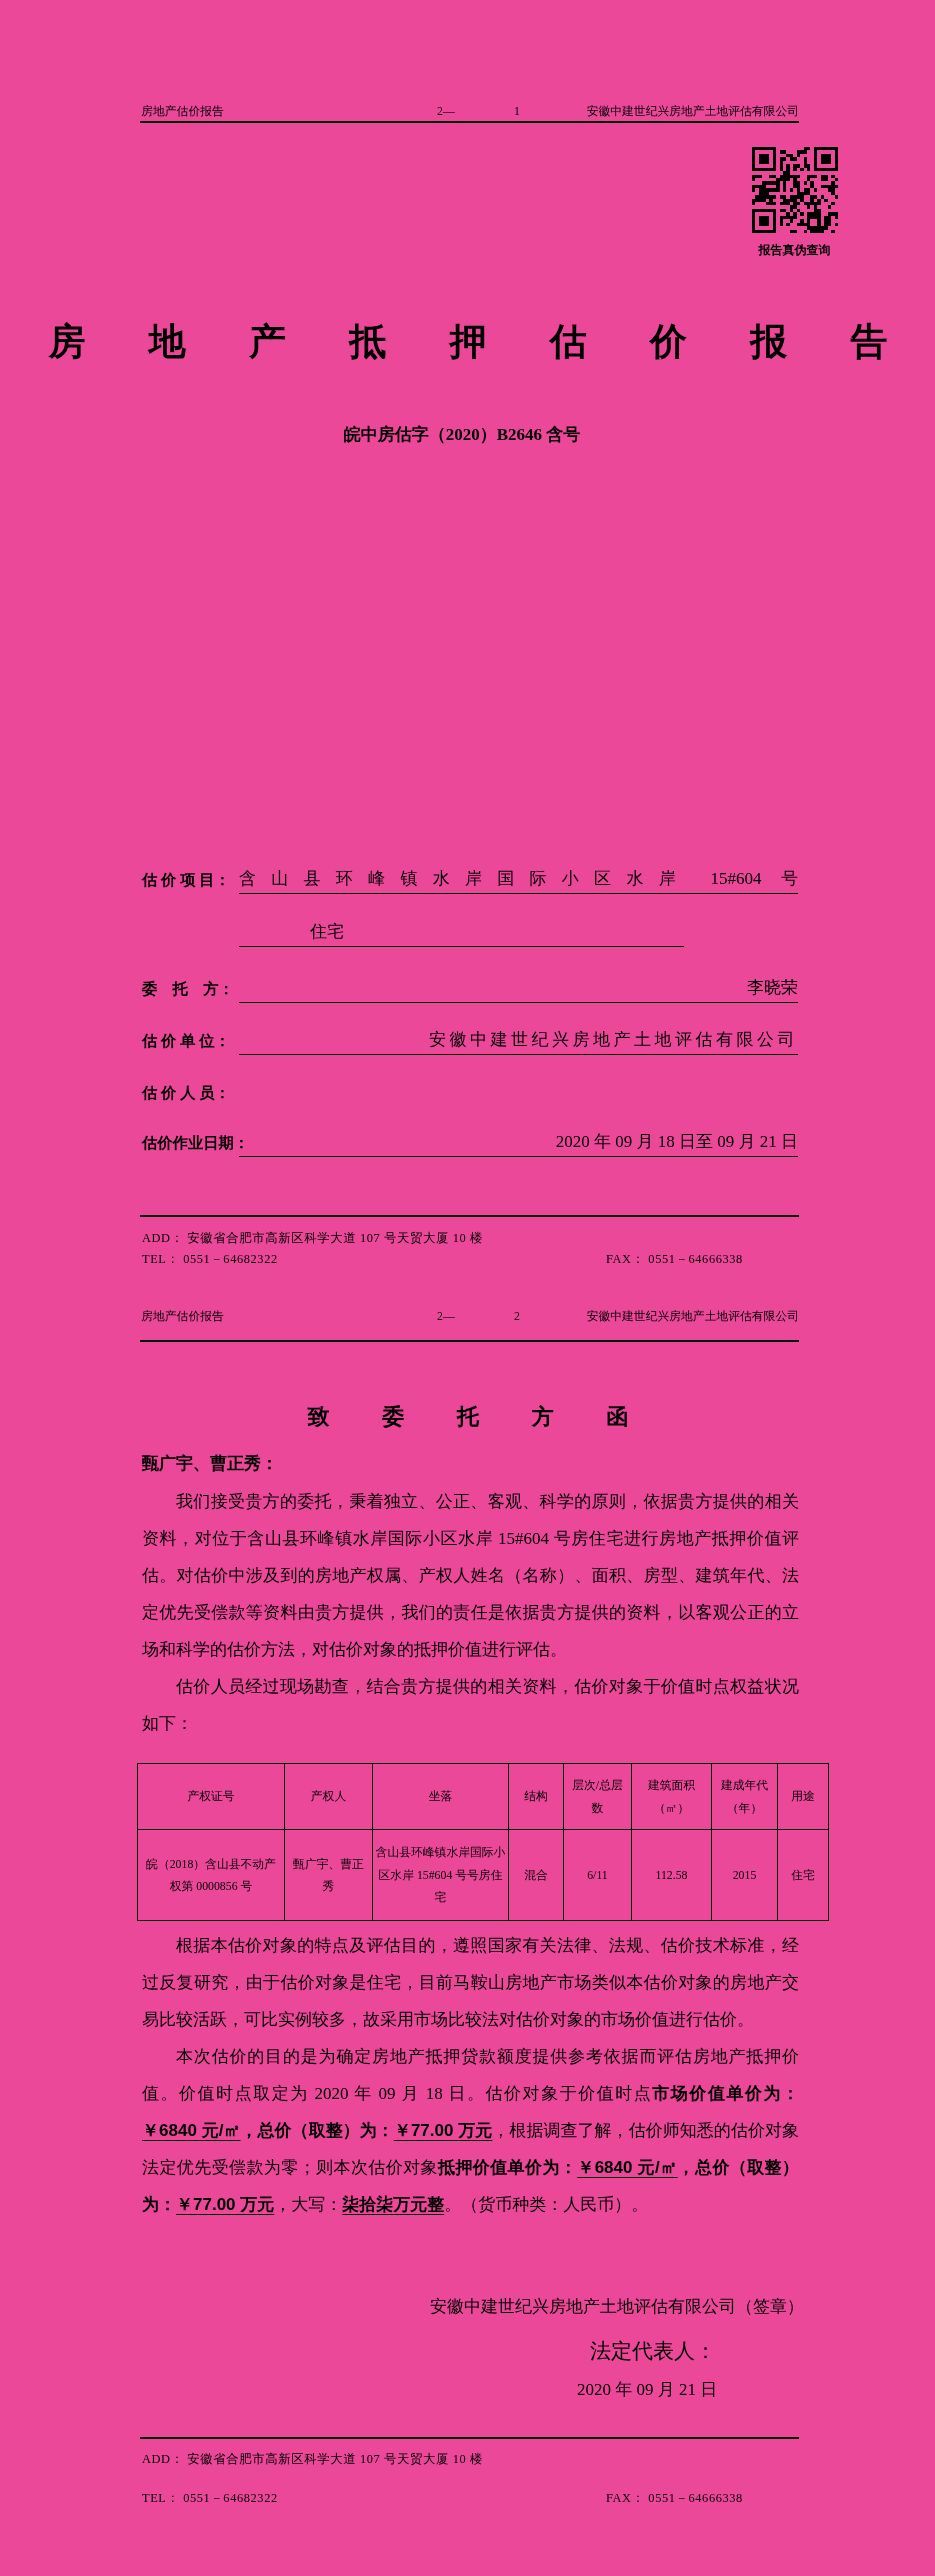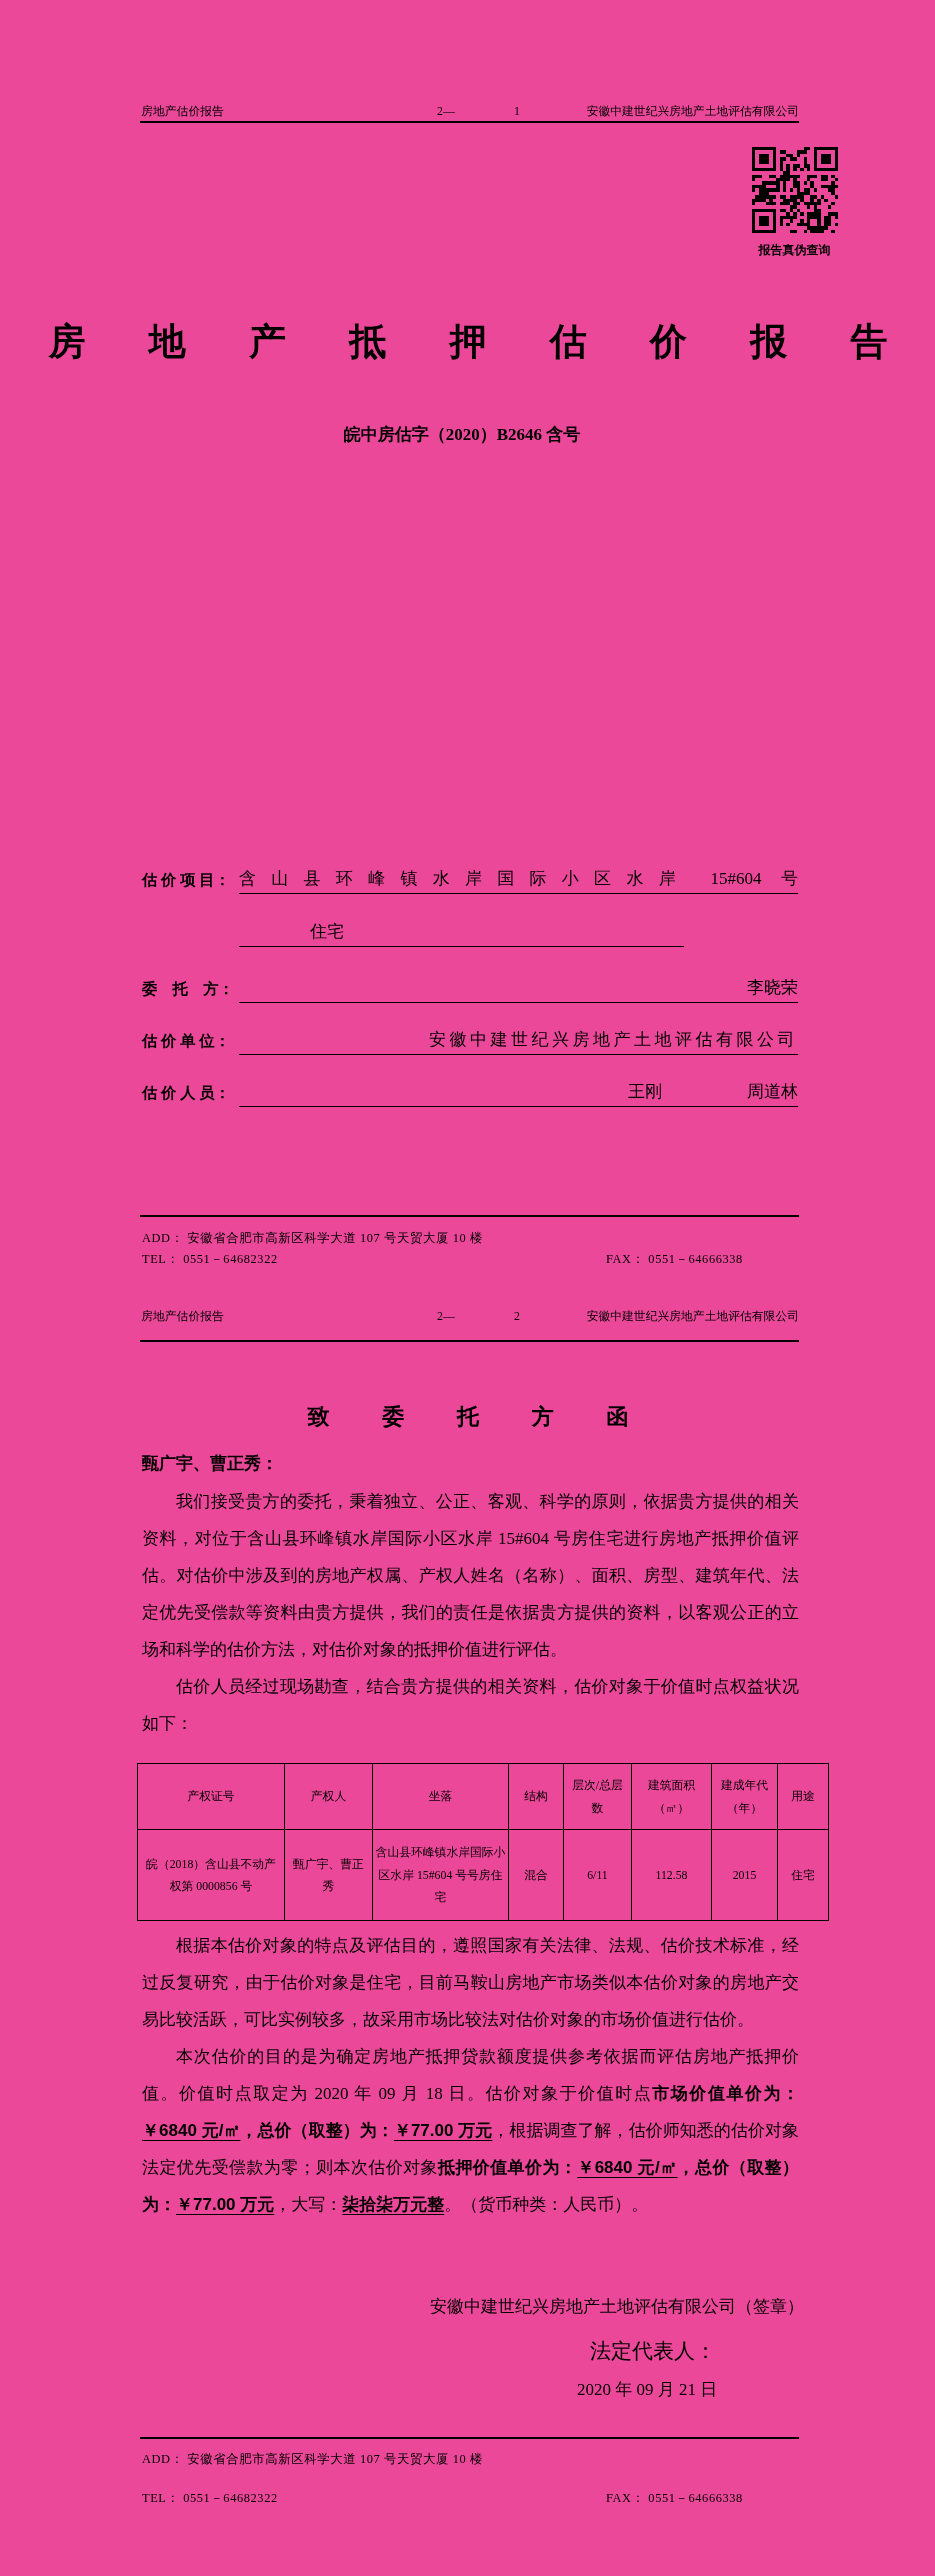--- a/index.html
+++ b/index.html
@@ -396,21 +396,24 @@
   <div class="abs field-row" style="top:965px;">
     <span class="f-label">委　托　方：</span>
     <span class="f-value">李晓荣</span>
   </div>
   <div class="abs field-row" style="top:1017px;">
     <span class="f-label">估 价 单 位：</span>
     <span class="f-value spread">安徽中建世纪兴房地产土地评估有限公司</span>
   </div>
   <div class="abs field-row" style="top:1069px;">
     <span class="f-label">估 价 人 员：</span>
-    <span class="f-value">王刚　　　　　周道林</span>
+  </div>
+  <div class="abs field-row" style="top:1119px;">
+    <span class="f-label">估价作业日期：</span>
+    <span class="f-value">2020 年 09 月 18 日至 09 月 21 日</span>
   </div>
 
   <div class="abs rule thick" style="top:1215px;"></div>
   <div class="abs foot-line" style="top:1230px;">ADD： 安徽省合肥市高新区科学大道 107 号天贸大厦 10 楼</div>
   <div class="abs foot-line telfax" style="top:1251px;">
     <span>TEL： 0551－64682322</span>
     <span class="fax">FAX： 0551－64666338</span>
   </div>
 
   <div class="abs runhead" style="top:1309px;">

